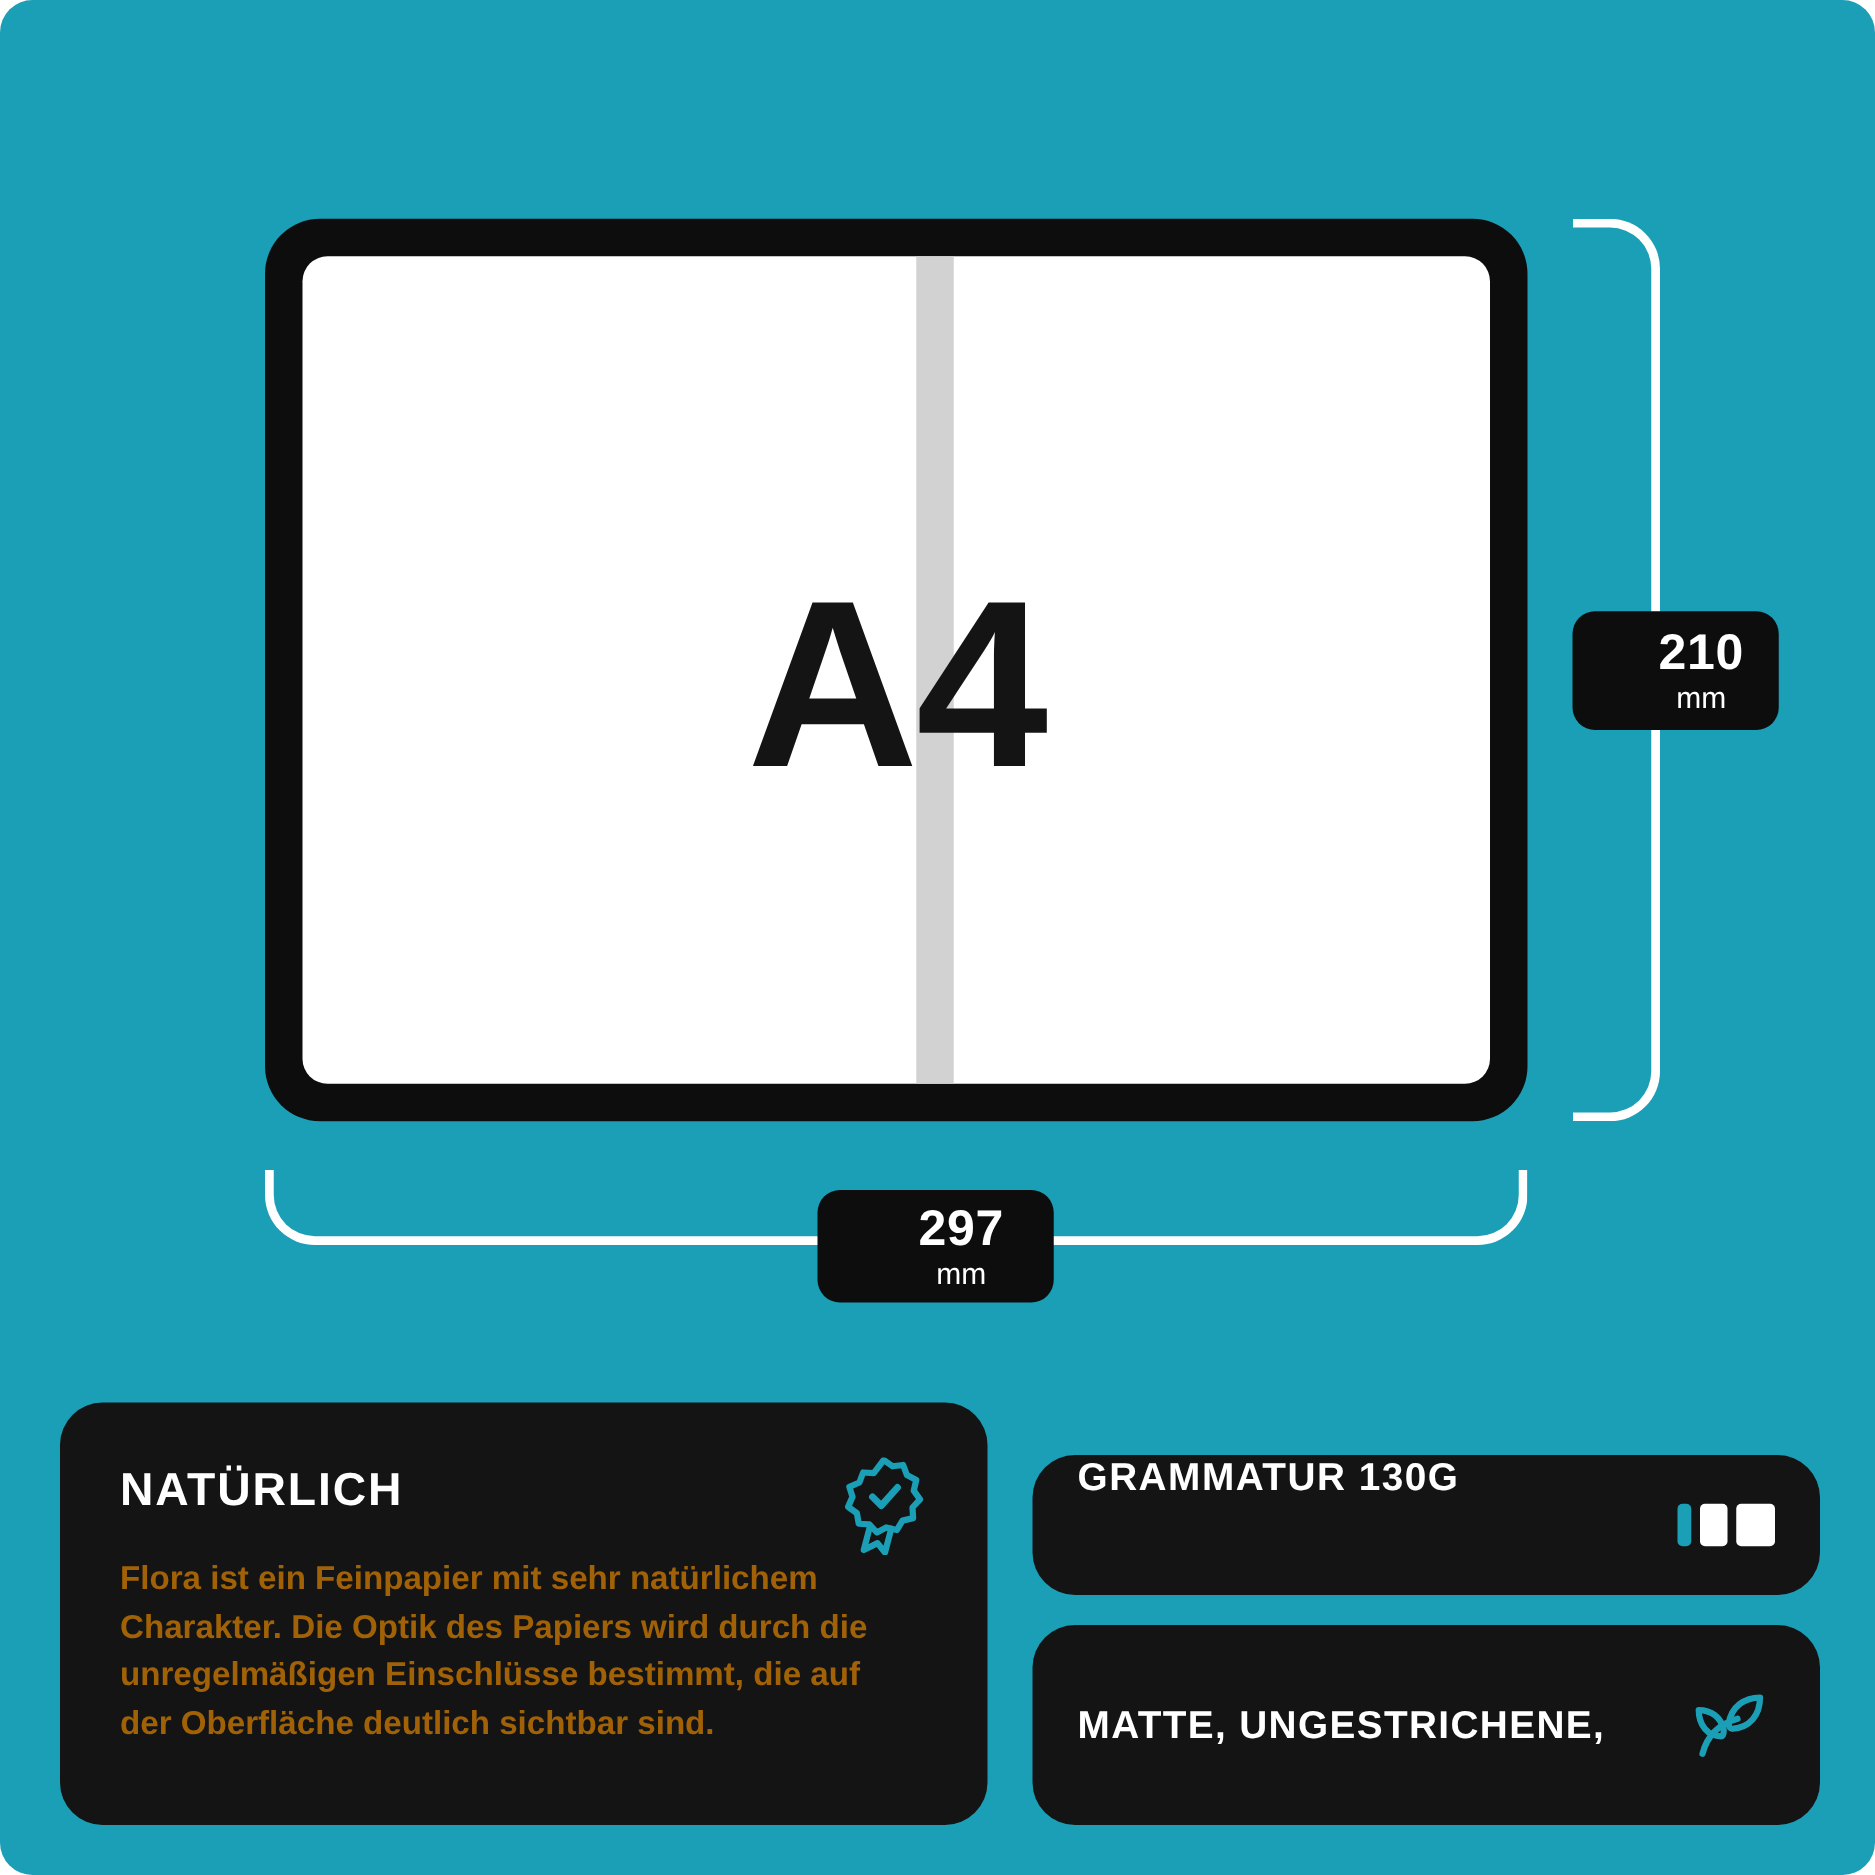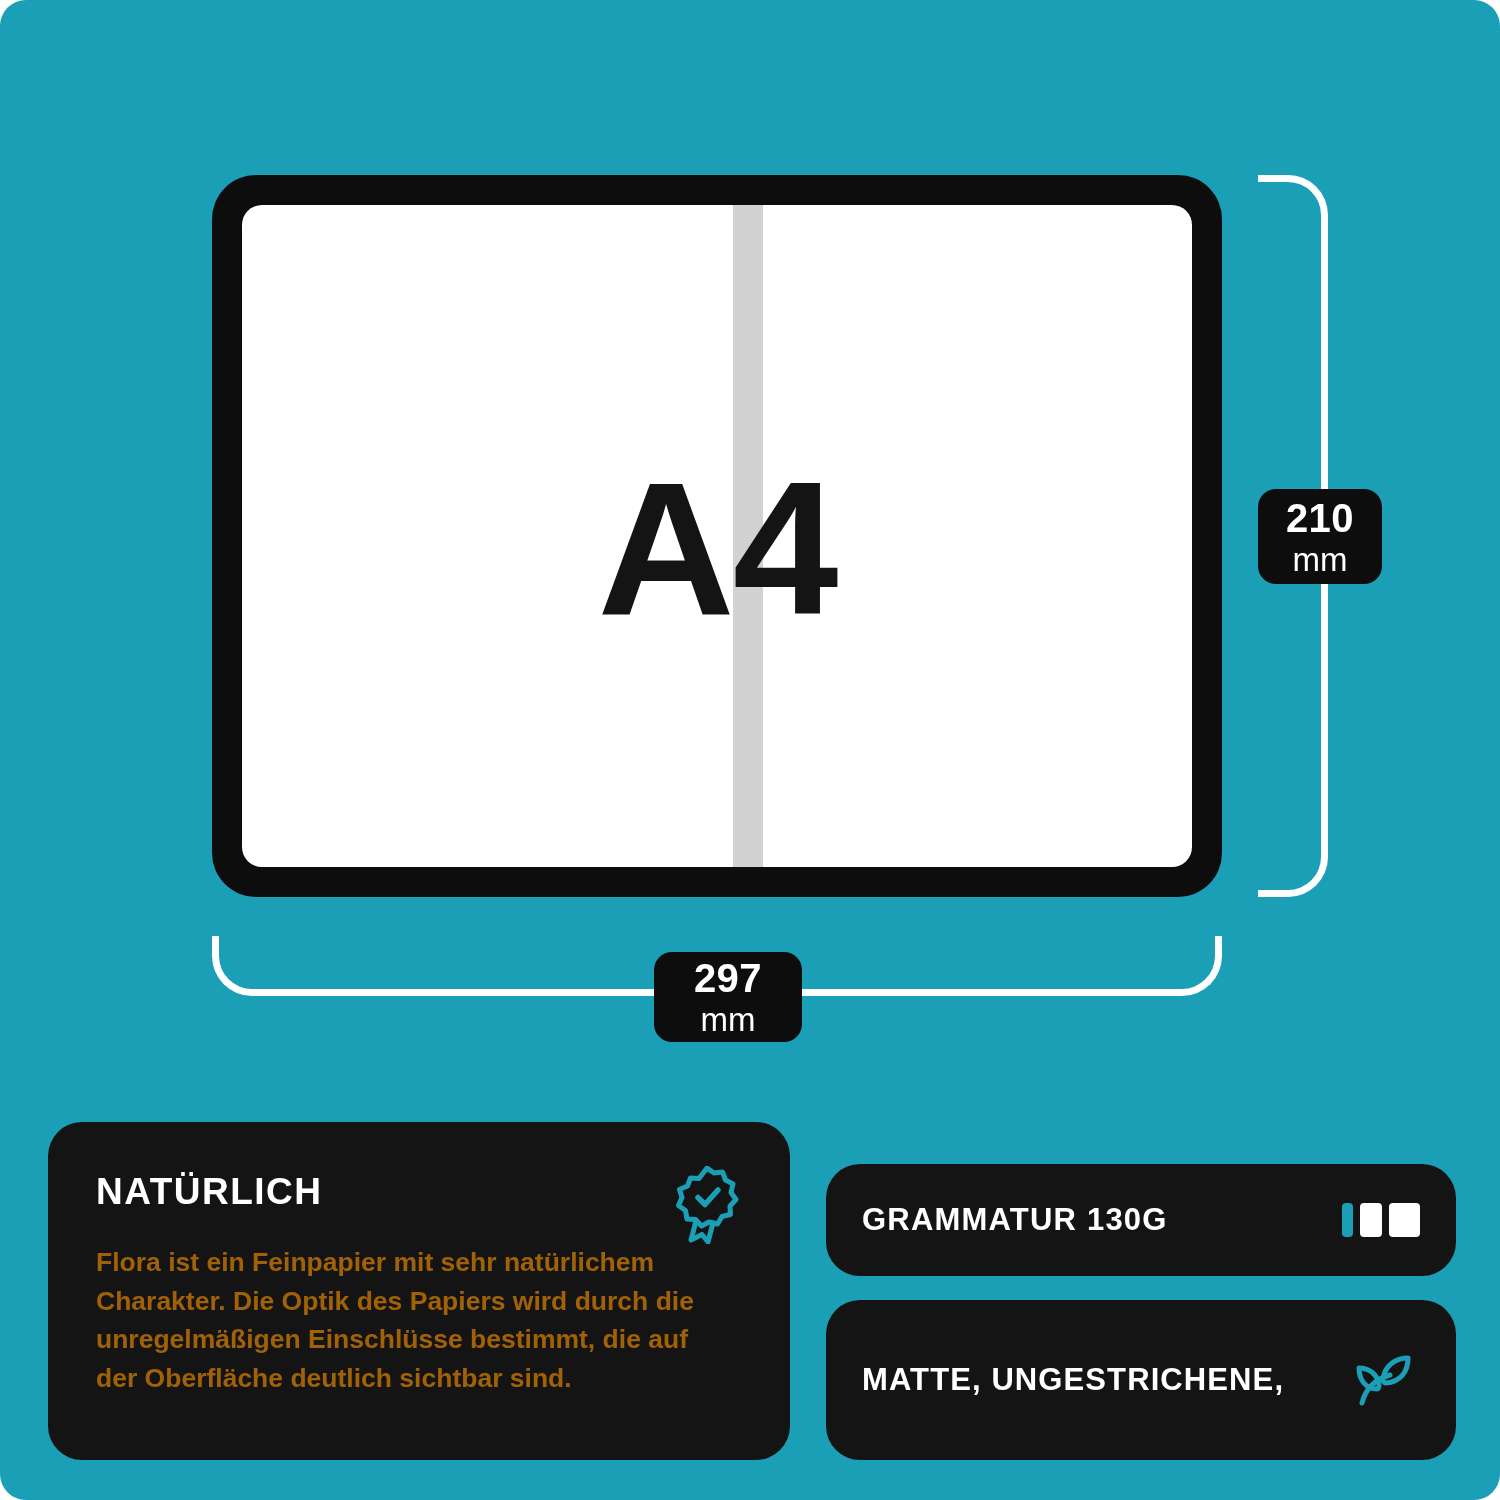--- a/index.html
+++ b/index.html
@@ -94,28 +94,29 @@
   .dim-pill {
     position: absolute;
     background: #0d0d0d;
     color: #ffffff;
     border-radius: 18px;
     display: flex;
     flex-direction: column;
     align-items: center;
     justify-content: center;
     line-height: 1;
+    padding-left: 41px;
   }
   .dim-pill .val {
     font-size: 40px;
     font-weight: bold;
     letter-spacing: 0.5px;
   }
   .dim-pill .unit {
-    font-size: 33px;
+    font-size: 24px;
     font-weight: normal;
     margin-top: 5px;
   }
   #dim-height {
     left: 1258px;
     top: 489px;
     width: 124px;
     height: 95px;
   }
   #dim-width {
@@ -164,21 +165,20 @@
     width: 70px;
     height: 78px;
   }
 
   #card-weight {
     left: 826px;
     top: 1164px;
     width: 630px;
     height: 112px;
     display: flex;
-    align-items: center;
     padding: 0 36px 0 36px;
   }
   #card-weight .label {
     font-size: 31px;
     font-weight: bold;
     letter-spacing: 1.2px;
     text-transform: uppercase;
     flex: 1;
   }
   .weight-bars {

